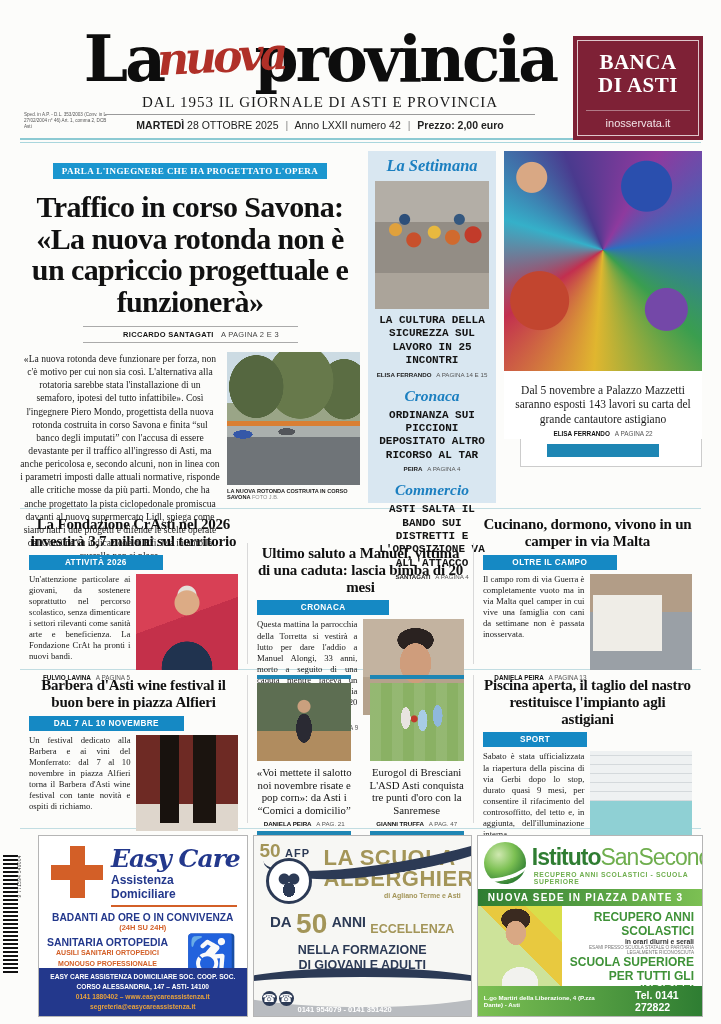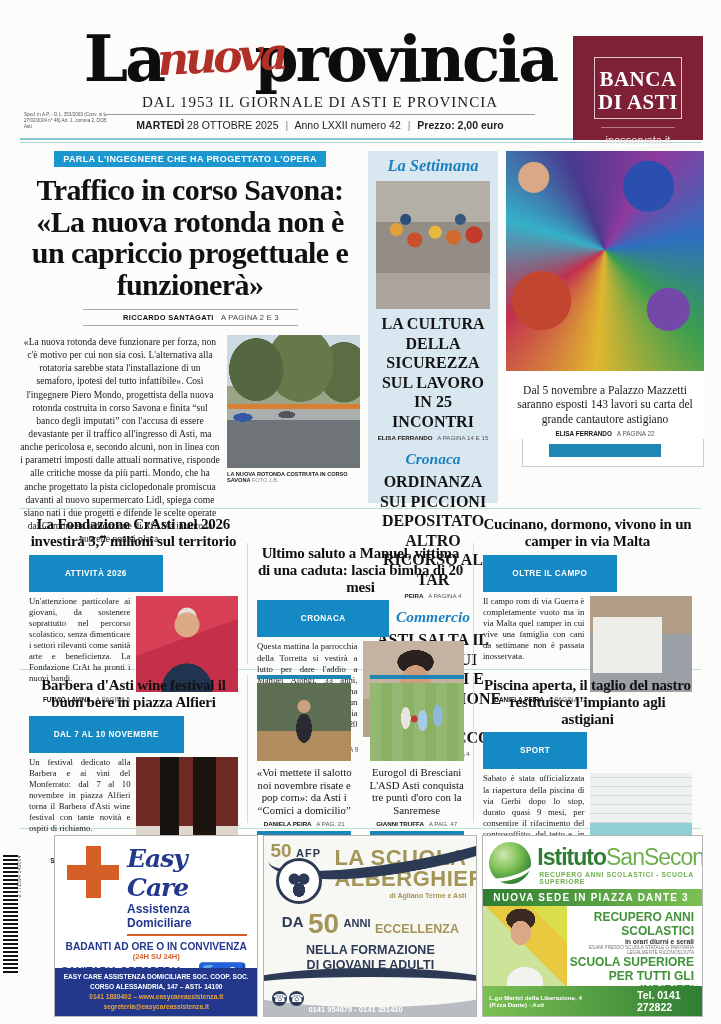--- a/index.html
+++ b/index.html
@@ -11,29 +11,29 @@
   .postal { position:absolute; left:24px; top:112px; width:86px; font-family:"Liberation Sans",sans-serif; font-size:4.6px; line-height:1.3; color:#555; }
   .logo-wrap { width:520px; margin-left:60px; text-align:center; position:relative; }
   .logo-la, .logo-prov { font-family:"DejaVu Serif",serif; font-weight:bold; font-size:63px; letter-spacing:-3px; line-height:.95; color:#0d0d0d; }
   .logo-nuova { font-family:"DejaVu Serif",serif; font-style:italic; font-weight:bold; font-size:44px; color:#b03028; letter-spacing:-4px; position:relative; top:-9px; margin:0 -30px 0 -6px; z-index:2; transform:rotate(-3deg); display:inline-block; }
   .tagline { text-align:center; width:520px; margin-left:60px; font-size:15px; letter-spacing:1px; color:#1a1a1a; margin-top:3px; }
   .tag-rule { width:430px; margin:3px auto 0 105px; border-top:1px solid #9a9a9a; }
   .dateline { width:520px; margin-left:60px; text-align:center; font-family:"Liberation Sans",sans-serif; font-size:10.5px; color:#222; margin-top:4px; }
   .dateline b { font-weight:bold; }
   .dateline .sep { color:#888; margin:0 4px; }
   .head-rule { margin:7px 20px 0; height:5px; border-top:2px solid #8ccad3; border-bottom:1px solid #a9d6dd; }
-  .bank { position:absolute; right:18px; top:36px; width:130px; height:104px; background:#7e2136; padding:21px; }
+  .bank { position:absolute; right:18px; top:36px; width:130px; height:104px; background:#7e2136; padding:4px; }
   .bank-inner { border:1px solid rgba(255,255,255,.75); height:100%; text-align:center; padding-top:10px; }
   .bank-name { color:#fff; font-family:"Liberation Serif",serif; font-weight:bold; font-size:21px; line-height:1.08; letter-spacing:.5px; }
   .bank-site { color:#f2e3e7; font-family:"Liberation Sans",sans-serif; font-size:11px; margin-top:14px; border-top:1px solid rgba(255,255,255,.4); padding-top:6px; width:86%; margin-left:7%; }
 
   
   .main-row { display:flex; margin:8px 20px 0; height:352px; gap:8px; }
   .col-lead { width:340px; }
-  .lead-kicker { background:#1b96cf; color:#fff; font-family:Liberation Sans, sans-serif; font-weight:bold; font-size:9px; letter-spacing:.4px; padding:3px 9px; width:fit-content; margin:0 auto; }
+  .lead-kicker { background:#1b96cf; color:#fff; font-family:Liberation Serif, serif; font-weight:bold; font-size:9px; letter-spacing:.4px; padding:3px 9px; width:fit-content; margin:12px auto; }
   .lead-headline { font-size:30px; font-weight:bold; text-align:center; line-height:1.05; letter-spacing:-.6px; margin-top:7px; font-family:"Liberation Serif",serif; }
   .lead-byline { width:215px; margin:9px auto 0; border-top:1px solid #aaa; border-bottom:1px solid #aaa; padding:3px 0; text-align:center; font-family:"Liberation Sans",sans-serif; font-size:7.5px; letter-spacing:.3px; }
   .lead-byline b { font-weight:bold;padding-left:22px; }
   .lead-byline span.pg { color:#444; margin-left:5px; }
   .lead-lower { display:flex; gap:7px; margin-top:9px; }
   .lead-body { width:200px; font-size:9.6px; line-height:1.37; text-align:center; color:#1a1a1a; }
   .lead-photo-wrap { width:133px; }
   .lead-photo { width:133px; height:133px;
     background-image:
       radial-gradient(ellipse 45px 52px at 22% 26%, #556740 0 60%, transparent 61%),
@@ -52,21 +52,21 @@
     background-image:
       radial-gradient(circle 7px at 18% 38%, #e0a13c 0 6px, transparent 7px),
       radial-gradient(circle 8px at 34% 46%, #c8502c 0 7px, transparent 8px),
       radial-gradient(circle 7px at 52% 40%, #e8b93f 0 6px, transparent 7px),
       radial-gradient(circle 8px at 68% 44%, #d06a2e 0 7px, transparent 8px),
       radial-gradient(circle 9px at 86% 42%, #c23b2a 0 8px, transparent 9px),
       radial-gradient(circle 6px at 26% 30%, #2d4f7a 0 5px, transparent 6px),
       radial-gradient(circle 6px at 74% 30%, #35587f 0 5px, transparent 6px),
       linear-gradient(180deg,#b3aea6 0 32%, #938d85 32% 72%, #aba49a 72% 100%);
   }
-  .sett-head { font-weight:bold; font-size:16px; line-height:1.22; text-align:center; font-family:Liberation Serif, serif; color:#141414; }
+  .sett-head { font-weight:bold; font-size:11px; line-height:1.22; text-align:center; font-family:Liberation Mono, monospace; color:#141414; }
   .sett-byline { text-align:center; font-family:"Liberation Sans",sans-serif; font-size:6.2px; margin-top:3px; color:#222; }
   .sett-byline b { font-weight:bold; }
   .sett-byline .pg { color:#555; margin-left:3px; }
   .sett-section { color:#1b7fc0; font-style:italic; font-weight:bold; font-size:15.5px; text-align:center; margin-top:9px; font-family:"Liberation Serif",serif; }
   .sett-head2 { margin-top:4px; }
 
   .col-conte { width:211px; position:relative; }
   .conte-frame { position:absolute; top:10px; left:16px; right:0; bottom:36px; background:#fff; border:1px solid #ccc; }
   .conte-art { position:relative; width:198px; height:220px;
     background-image:
@@ -85,21 +85,21 @@
   .conte-bar { position:relative; width:112px; height:13px; background:#1e86b4; margin:5px auto 0; }
 
   .rule-light { margin:5px 20px; border-top:1px solid #c2dde2; }
 
   
   .row2, .row3 { display:flex; margin:0 20px; }
   .row2 { height:150px; } .row3 { height:148px; }
   .story { width:33.33%; padding:2px 9px 0; }
   .story.mid { border-left:1px solid #d9d9d9; border-right:1px solid #d9d9d9;margin-top:29px; }
   .story h2 { font-size:15px; font-weight:bold; text-align:center; line-height:1.12; letter-spacing:-.2px; font-family:"Liberation Serif",serif; }
-  .story-kicker { background:#1589c4; color:#fff; font-family:"Liberation Sans",sans-serif; font-weight:bold; font-size:8.2px; letter-spacing:.4px; text-align:center; padding:14px 4px; width:64%; margin:5px 0 4px; }
+  .story-kicker { background:#1589c4; color:#fff; font-family:"Liberation Sans",sans-serif; font-weight:bold; font-size:8.2px; letter-spacing:.4px; text-align:center; padding:3px 4px; width:64%; margin:5px 0 4px; }
   .story-flex { display:flex; gap:6px; }
   .story-body { width:50%; font-size:8.7px; line-height:1.28; text-align:justify; color:#1a1a1a; }
   .story-photo { width:50%; height:96px; }
   .story-byline { font-family:"Liberation Sans",sans-serif; font-size:6.4px; margin-top:4px; text-align:center; width:55%; }
   .story-byline b { font-weight:bold; }
   .story-byline .pg { color:#555; margin-left:3px; }
 
   .ph-crasti { background-image:
       radial-gradient(circle 13px at 50% 30%, #dcab85 0 12px, transparent 13px),
       radial-gradient(circle 14px at 50% 22%, #e4e0da 0 9px, transparent 10px),
@@ -142,21 +142,21 @@
       repeating-linear-gradient(90deg, rgba(255,255,255,.09) 0 11px, transparent 11px 22px),
       linear-gradient(180deg,#8ab164 0 100%); }
   .mini-text { font-size:10.8px; line-height:1.18; font-family:"Liberation Serif",serif; color:#141414; }
   .mini-byline { font-family:"Liberation Sans",sans-serif; font-size:6.2px; margin:3px 0 4px; }
   .mini-byline b { font-weight:bold; }
   .mini-byline .pg { color:#555; margin-left:3px; }
 
   
   .ads-row { display:flex; gap:5px; margin:6px 18px 0 38px; height:182px; }
   .ad { border:1px solid #b5b5b5; background:#fff; position:relative; overflow:hidden; }
-  .ad-ec { width:214px;margin-left:16px; }
+  .ad-ec { width:214px; }
   .ec-cross { position:absolute; left:12px; top:10px; width:52px; height:52px;
     background: linear-gradient(#d35f27,#d35f27) center/15px 100% no-repeat,
                 linear-gradient(#d35f27,#d35f27) center/100% 15px no-repeat; }
   .ec-name { margin:8px 6px 0 72px; font-family:"DejaVu Serif",serif; font-style:italic; font-weight:bold; color:#23388c; font-size:25px; letter-spacing:-1px; }
   .ec-sub { margin:0 10px 0 72px; color:#23388c; font-family:"Liberation Sans",sans-serif; font-weight:bold; font-size:12px; border-bottom:2px solid #d35f27; padding-bottom:4px; }
   .ec-badanti { color:#23388c; font-family:"Liberation Sans",sans-serif; font-weight:bold; font-size:10.2px; text-align:center; margin-top:5px; }
   .ec-24h { color:#d35f27; font-family:"Liberation Sans",sans-serif; font-weight:bold; font-size:7.5px; text-align:center; }
   .ec-mid { display:flex; margin-top:4px; }
   .ec-mid-left { width:66%; text-align:center; }
   .ec-sanitaria { color:#23388c; font-family:"Liberation Sans",sans-serif; font-weight:bold; font-size:10.5px; }
@@ -172,21 +172,21 @@
       radial-gradient(circle 6px at 62% 45%, #2c3a55 0 5px, transparent 6px),
       radial-gradient(ellipse 10px 12px at 50% 72%, #2c3a55 0 60%, transparent 61%), #fff; }
   .afp-logo50 { position:absolute; left:6px; top:4px; font-family:"Liberation Sans",sans-serif; font-weight:bold; }
   .afp-logo50 .n { color:#a39558; font-size:19px; }
   .afp-logo50 .a { color:#2c3a55; font-size:11px; letter-spacing:1px; }
   .afp-title { margin:12px 8px 0 70px; color:#a39558; font-family:"Liberation Sans",sans-serif; font-weight:bold; font-size:22px; line-height:.95; letter-spacing:.5px; }
   .afp-sub { margin:2px 10px 0 70px; color:#a39558; font-family:"Liberation Sans",sans-serif; font-weight:bold; font-size:7px; text-align:right; }
   .afp-line1 { text-align:center; margin-top:9px; font-family:"Liberation Sans",sans-serif; font-weight:bold; }
   .afp-line1 .da { color:#2c3a55; font-size:15px; vertical-align:6px; }
   .afp-line1 .big { color:#a39558; font-size:28px; }
-  .afp-line1 .anni { color:#2c3a55; font-size:11px; vertical-align:6px; }
+  .afp-line1 .anni { color:#2c3a55; font-size:14px; vertical-align:6px; }
   .afp-line1 .ecc { color:#a39558; font-size:12.5px; }
   .afp-line1 .nf { color:#2c3a55; font-size:12.5px; }
   .afp-line2 { text-align:center; color:#2c3a55; font-family:"Liberation Sans",sans-serif; font-weight:bold; font-size:12.5px; }
   .afp-tags { text-align:center; color:#a39558; font-family:"Liberation Sans",sans-serif; font-weight:bold; font-size:7.5px; letter-spacing:1px; margin-top:2px; }
   .afp-wave { position:absolute; bottom:0; left:0; right:0; height:32px; background:#b9bcc0; }
   .afp-wave::before { content:""; position:absolute; top:-16px; left:-30px; right:-30px; height:30px; border-top:9px solid #2c3a55; border-radius:50%; background:#f7f7f4; }
   .afp-phoneicons { position:absolute; bottom:10px; left:8px; font-size:11px; color:#fff; }
   .afp-phoneicons span { display:inline-block; width:15px; height:15px; border-radius:50%; background:#2c3a55; text-align:center; line-height:15px; margin-right:2px; }
   .afp-phones { position:absolute; bottom:2px; left:44px; color:#fff; font-family:"Liberation Sans",sans-serif; font-weight:bold; font-size:7.5px; }
 

